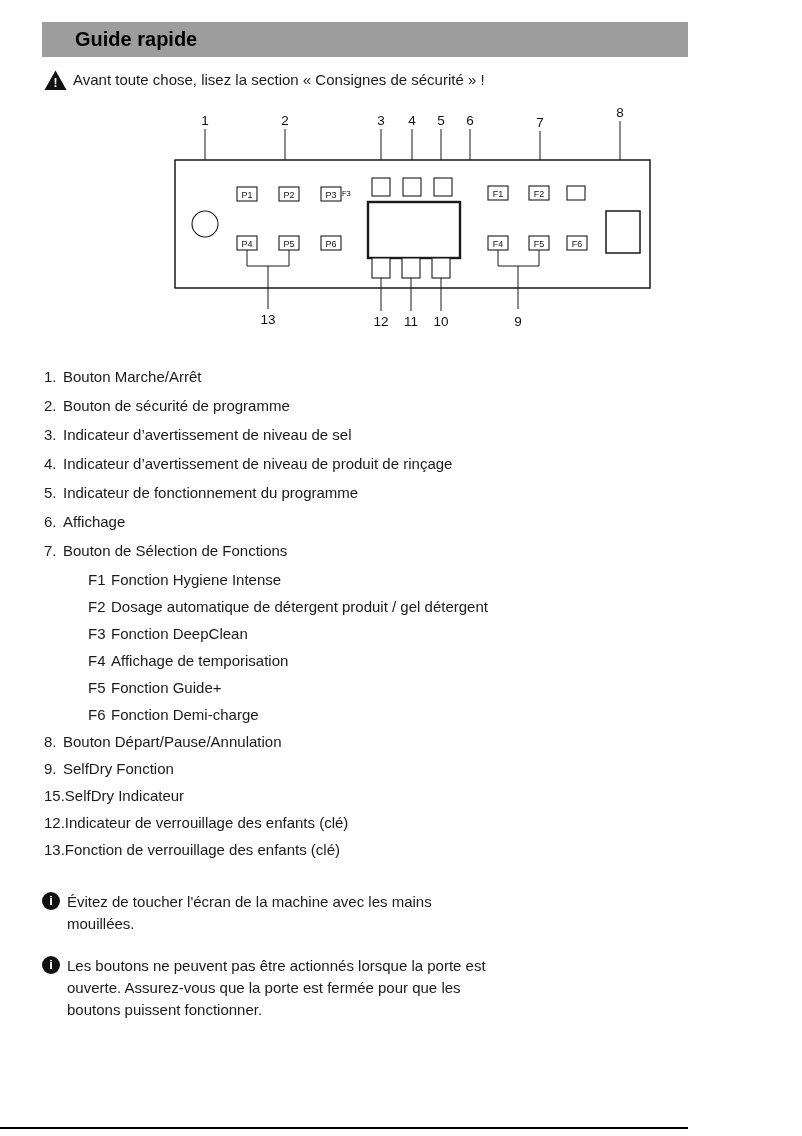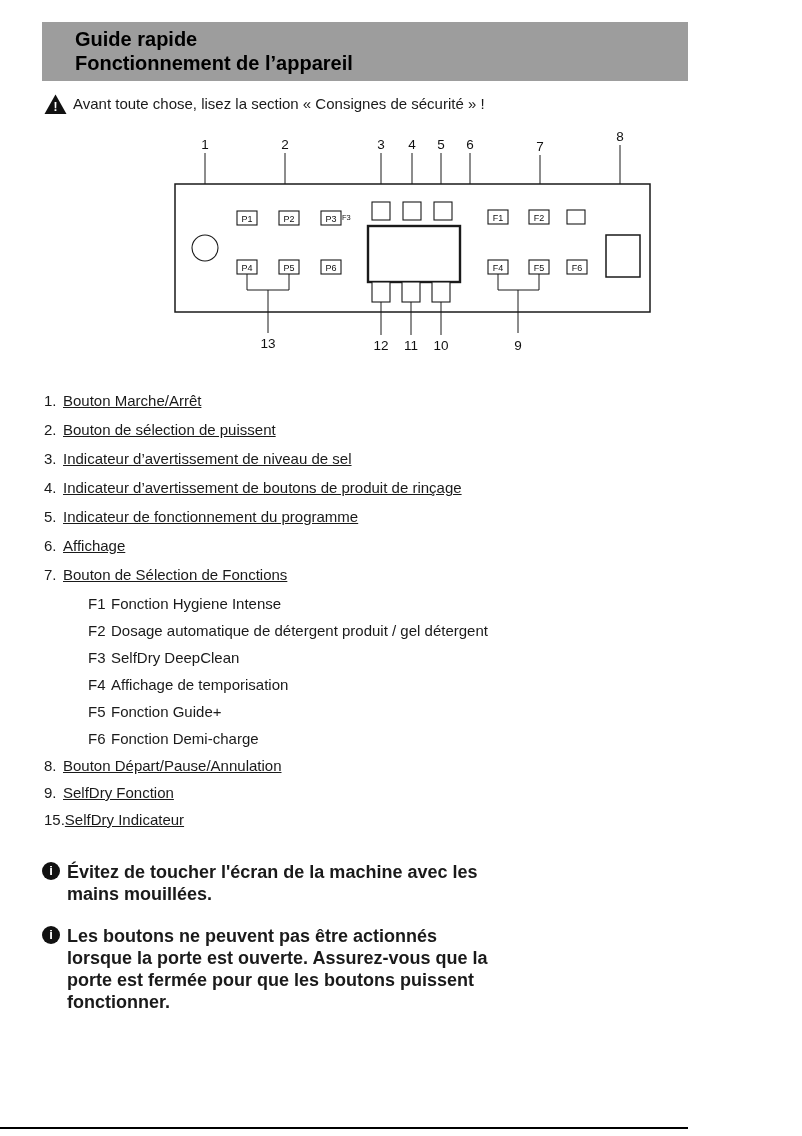--- a/index.html
+++ b/index.html
@@ -41,55 +41,54 @@
   .shape { fill:#ffffff; stroke:#1a1a1a; stroke-width:1.1; }
   .display-rect { fill:#ffffff; stroke:#1a1a1a; stroke-width:2.4; }
   .lead { stroke:#1a1a1a; stroke-width:1; fill:none; }
   .co { font-family:"Liberation Sans", sans-serif; font-size:13.5px; fill:#111; text-anchor:middle; }
   .bl { font-family:"Liberation Sans", sans-serif; font-size:9px; fill:#111; text-anchor:middle; }
   .bl2 { font-family:"Liberation Sans", sans-serif; font-size:7.5px; fill:#111; }
   
   .parts { margin:30px 0 0 44px; font-size:15px; }
   .row { display:flex; line-height:17px; margin-bottom:12px; }
   .row .num { min-width:19px; flex:0 0 auto; }
-  .row .txt { flex:1;text-decoration:underline; }
+  .row .txt { flex:1; }
   .row.tight { margin-bottom:10px; }
   .frow { display:flex; line-height:17px; margin-bottom:10px; margin-left:44px; }
   .frow .fcode { min-width:23px; flex:0 0 auto; }
   
   .notes { margin:33px 0 0 42px; }
   .note { display:flex; gap:7px; margin-bottom:20px; }
   .info-icon {
     flex:0 0 auto;
     width:18px; height:18px;
     background:#111;
     color:#fff;
     border-radius:50%;
     font-size:13px;
     font-weight:bold;
     text-align:center;
     line-height:18px;
     margin-top:1px;
   }
-  .note-text { max-width:432px; font-size:18px; line-height:22px;font-weight:bold; }
+  .note-text { max-width:432px; font-size:15px; line-height:22px; }
   
   .bottom-rule {
     position:absolute;
     left:0; right:0; bottom:7px;
     border-top:2px solid #000;
   }
 </style>
 </head>
 <body>
 
 <div class="page">
 
   <div class="header">
     <div class="title">Guide rapide</div>
-    <div class="title">Fonctionnement de l’appareil</div>
   </div>
 
   <div class="warning">
     <svg class="warn-icon" width="23" height="21" viewBox="0 0 23 21">
       <path d="M11.5 0.5 L22.5 20 H0.5 Z" fill="#111"></path>
       <text x="11.5" y="17" text-anchor="middle" fill="#fff" font-size="12" font-weight="bold" font-family="Liberation Sans, sans-serif">!</text>
     </svg>
     <span>Avant toute chose, lisez la section « Consignes de sécurité » !</span>
   </div>
 
@@ -171,29 +170,29 @@
     </svg>
   </div>
 
   <div class="parts">
     <div class="row">
       <span class="num">1.</span>
       <span class="txt">Bouton Marche/Arrêt</span>
     </div>
     <div class="row">
       <span class="num">2.</span>
-      <span class="txt">Bouton de sélection de puissent</span>
+      <span class="txt">Bouton de sécurité de programme</span>
     </div>
     <div class="row">
       <span class="num">3.</span>
       <span class="txt">Indicateur d’avertissement de niveau de sel</span>
     </div>
     <div class="row">
       <span class="num">4.</span>
-      <span class="txt">Indicateur d’avertissement de boutons de produit de rinçage</span>
+      <span class="txt">Indicateur d’avertissement de niveau de produit de rinçage</span>
     </div>
     <div class="row">
       <span class="num">5.</span>
       <span class="txt">Indicateur de fonctionnement du programme</span>
     </div>
     <div class="row">
       <span class="num">6.</span>
       <span class="txt">Affichage</span>
     </div>
     <div class="row">
@@ -204,21 +203,21 @@
     <div class="frow">
       <span class="fcode">F1</span>
       <span class="ftxt">Fonction Hygiene Intense</span>
     </div>
     <div class="frow">
       <span class="fcode">F2</span>
       <span class="ftxt">Dosage automatique de détergent produit / gel détergent</span>
     </div>
     <div class="frow">
       <span class="fcode">F3</span>
-      <span class="ftxt">SelfDry DeepClean</span>
+      <span class="ftxt">Fonction DeepClean</span>
     </div>
     <div class="frow">
       <span class="fcode">F4</span>
       <span class="ftxt">Affichage de temporisation</span>
     </div>
     <div class="frow">
       <span class="fcode">F5</span>
       <span class="ftxt">Fonction Guide+</span>
     </div>
     <div class="frow">
@@ -230,20 +229,28 @@
       <span class="num">8.</span>
       <span class="txt">Bouton Départ/Pause/Annulation</span>
     </div>
     <div class="row tight">
       <span class="num">9.</span>
       <span class="txt">SelfDry Fonction</span>
     </div>
     <div class="row tight">
       <span class="num">15.</span>
       <span class="txt">SelfDry Indicateur</span>
+    </div>
+    <div class="row tight">
+      <span class="num">12.</span>
+      <span class="txt">Indicateur de verrouillage des enfants (clé)</span>
+    </div>
+    <div class="row tight">
+      <span class="num">13.</span>
+      <span class="txt">Fonction de verrouillage des enfants (clé)</span>
     </div>
   </div>
 
   <div class="notes">
     <div class="note">
       <span class="info-icon">i</span>
       <span class="note-text">Évitez de toucher l'écran de la machine avec les mains mouillées.</span>
     </div>
     <div class="note">
       <span class="info-icon">i</span>

